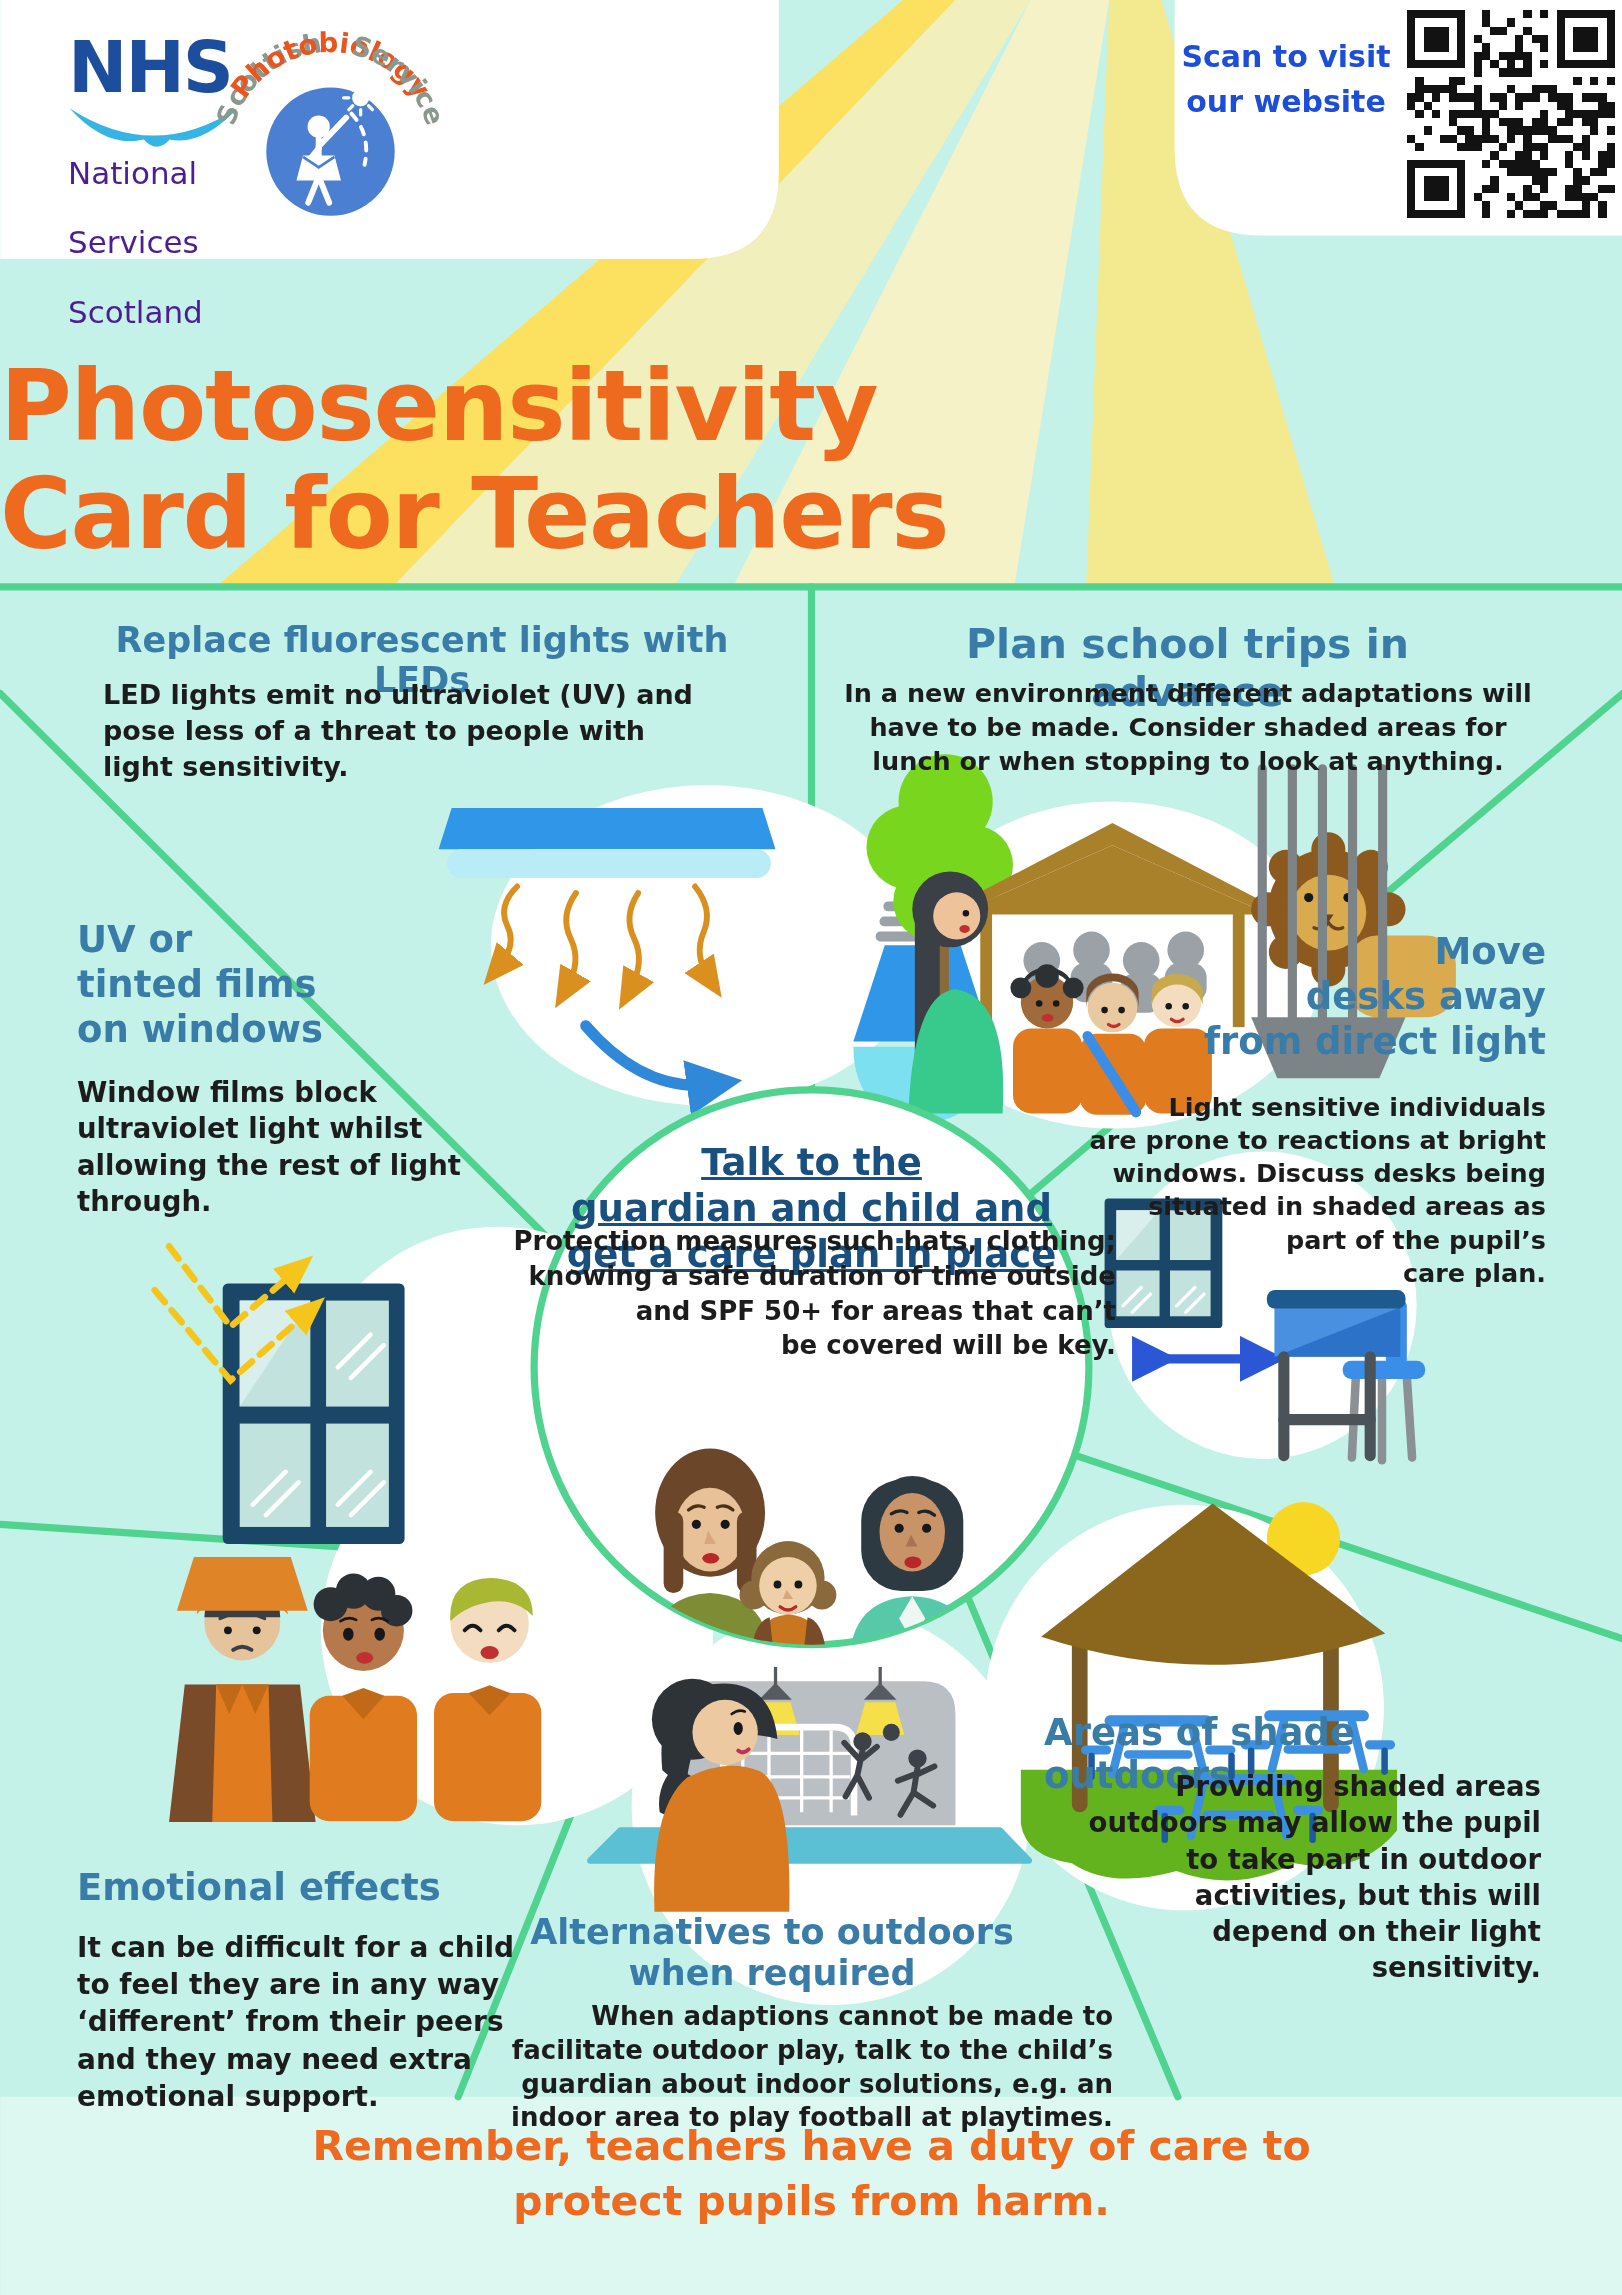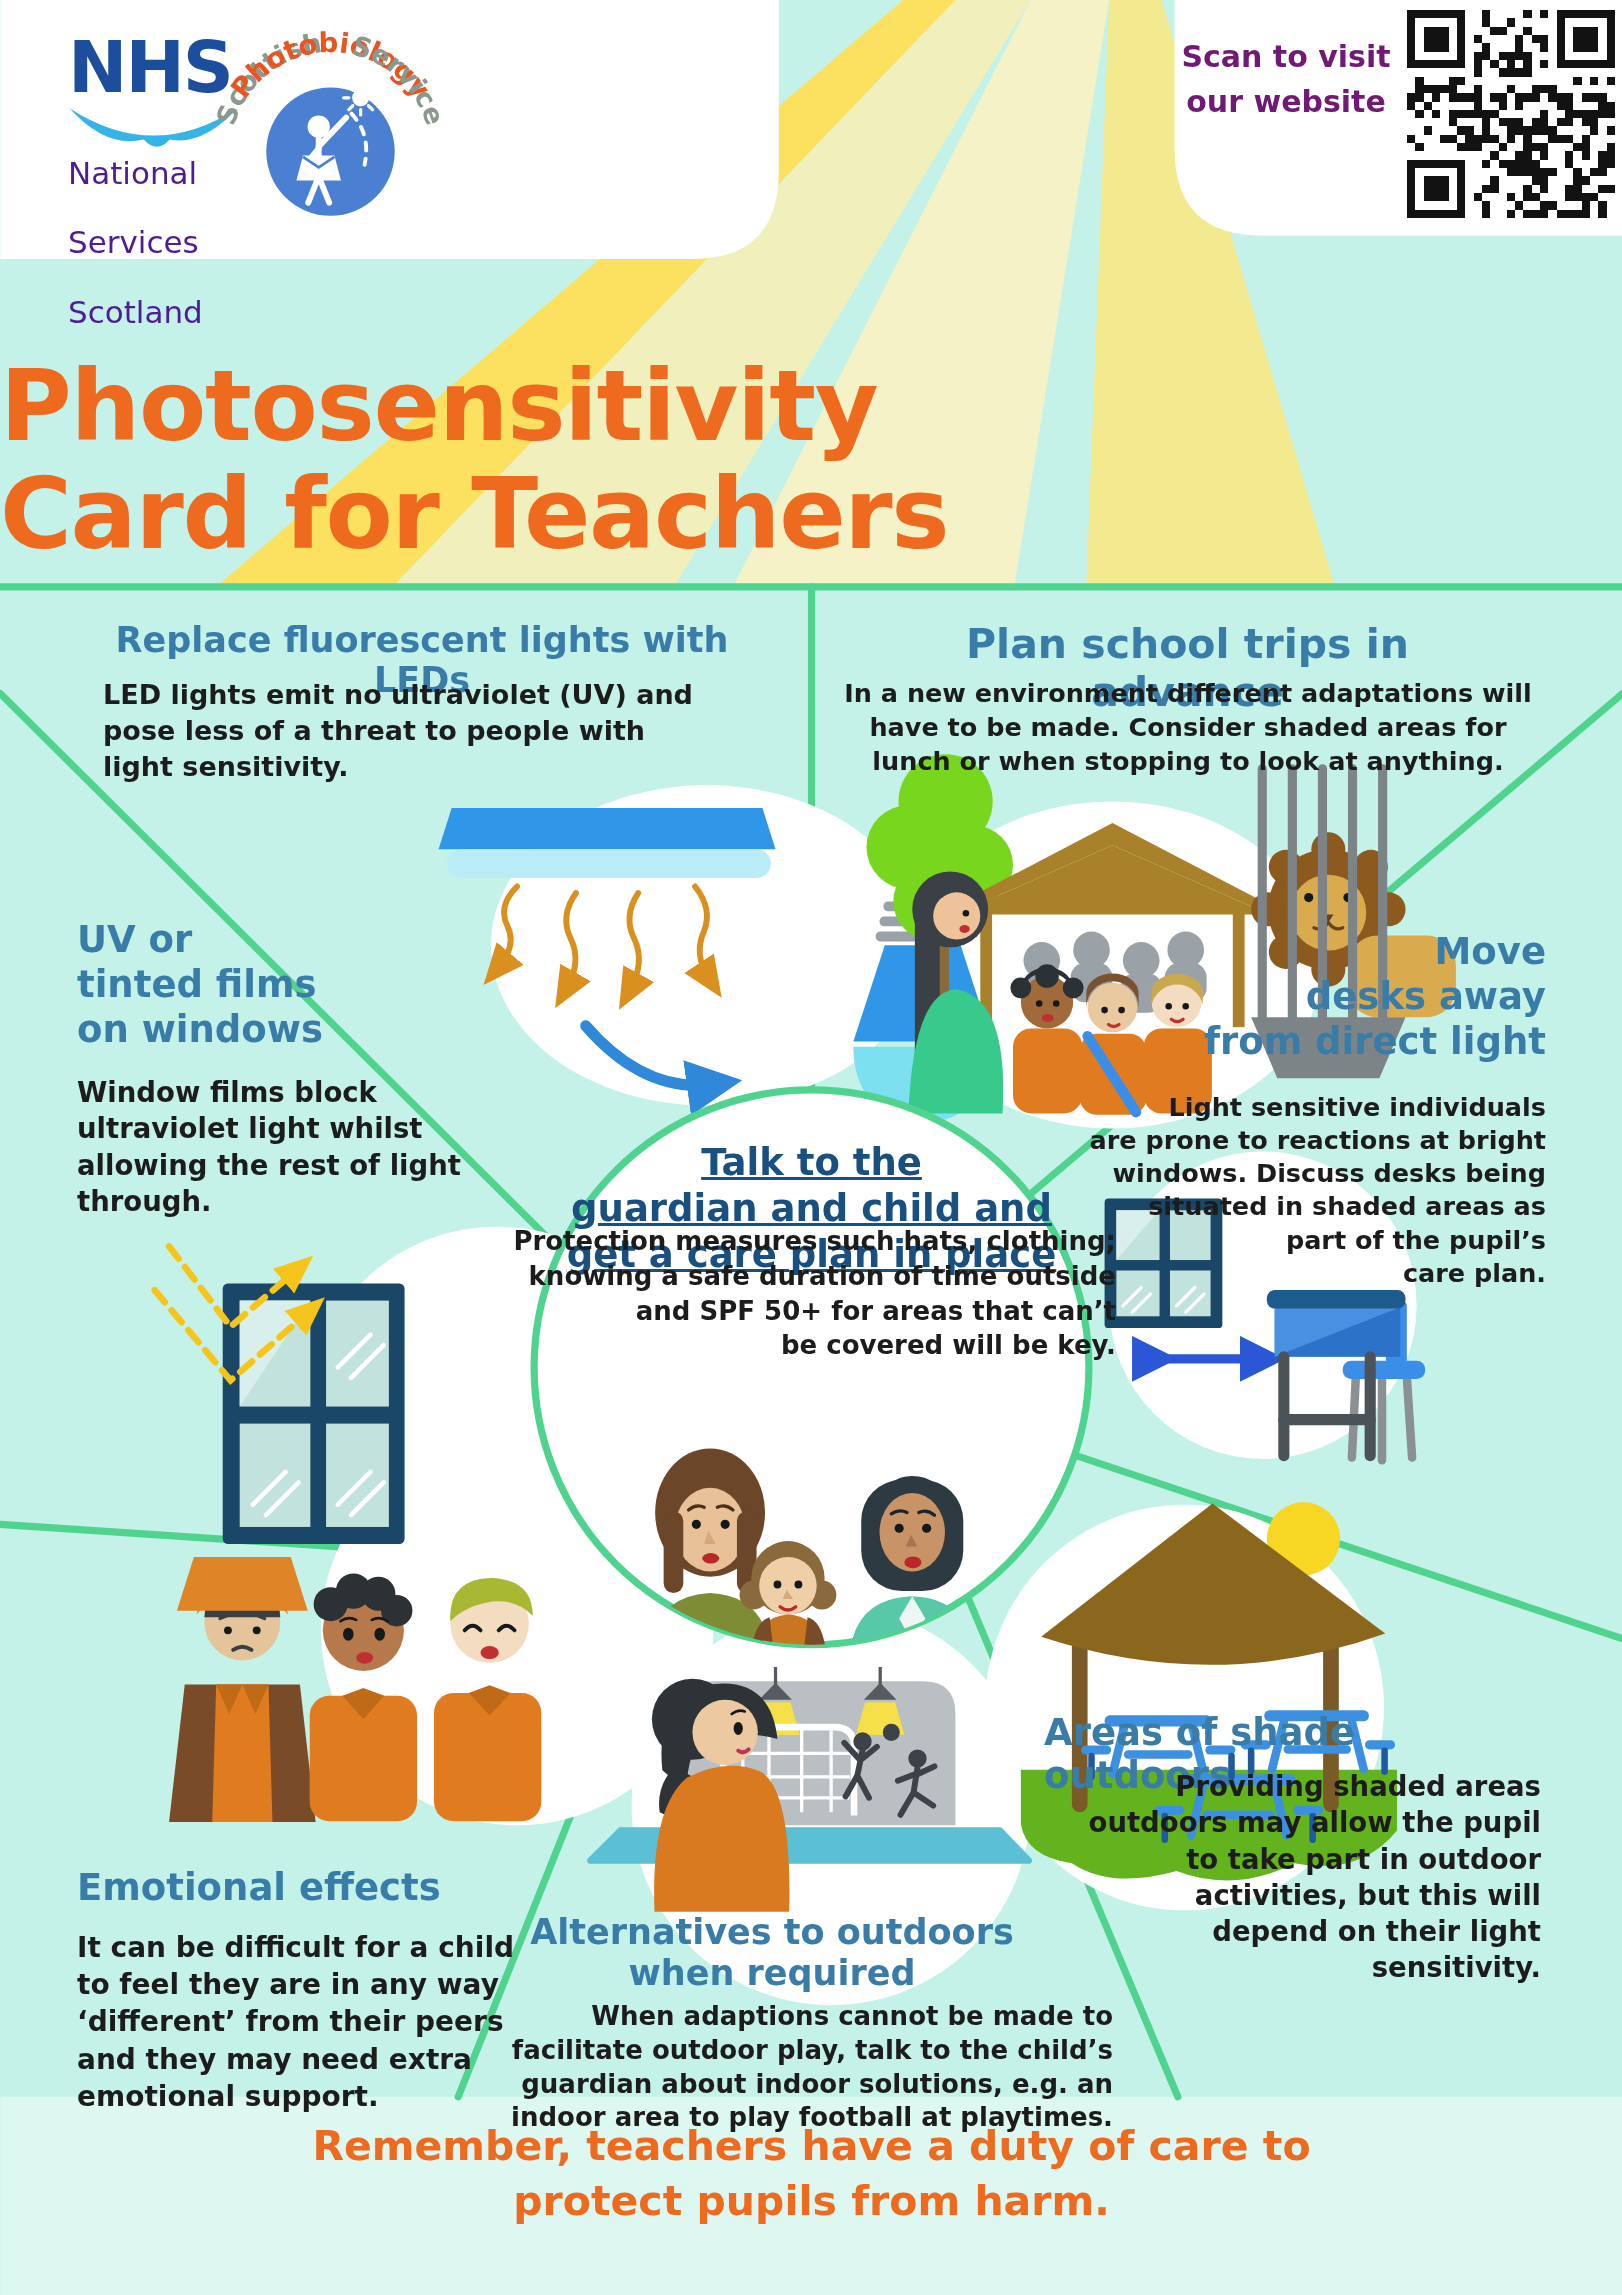--- a/index.html
+++ b/index.html
@@ -7,21 +7,21 @@
         font-family:"DejaVu Sans","Liberation Sans",sans-serif;}
   .abs{position:absolute;}
   .pl{white-space:pre-line;}
   .sec-h{color:#3a7ca8;font-weight:700;}
   .sec-b{color:#1c1c1c;font-weight:600;}
   #title{left:0;right:0;top:353px;text-align:left;font-size:98px;line-height:1.1;
          font-weight:800;color:#ee6a1f;letter-spacing:-1.3px;}
   #footer-text{left:0;right:0;top:2119px;text-align:center;font-size:41px;line-height:1.35;
          font-weight:800;color:#ee6a1f;}
   #scan{left:1165px;top:34px;width:242px;text-align:center;font-size:30px;line-height:1.5;
-        font-weight:700;color:#701a75;}
+        font-weight:700;color:#1d4ed8;}
   #nhs-abbr{left:68px;top:26px;font-size:71px;font-weight:900;color:#1d4e9e;letter-spacing:-2px;}
   #nhs-lines{left:68px;top:156px;font-size:31px;line-height:1.12;font-weight:400;color:#4c1d95;}
   #center-h{left:530px;top:1140px;width:563px;text-align:center;font-size:37px;line-height:1.24;
             color:#1a5080;font-weight:700;text-decoration:underline;}
   #center-b{left:507px;top:1224px;width:609px;text-align:right;font-size:26px;line-height:1.34;}
   text{font-family:"DejaVu Sans","Liberation Sans",sans-serif;}
 </style>
 </head>
 <body>
 

